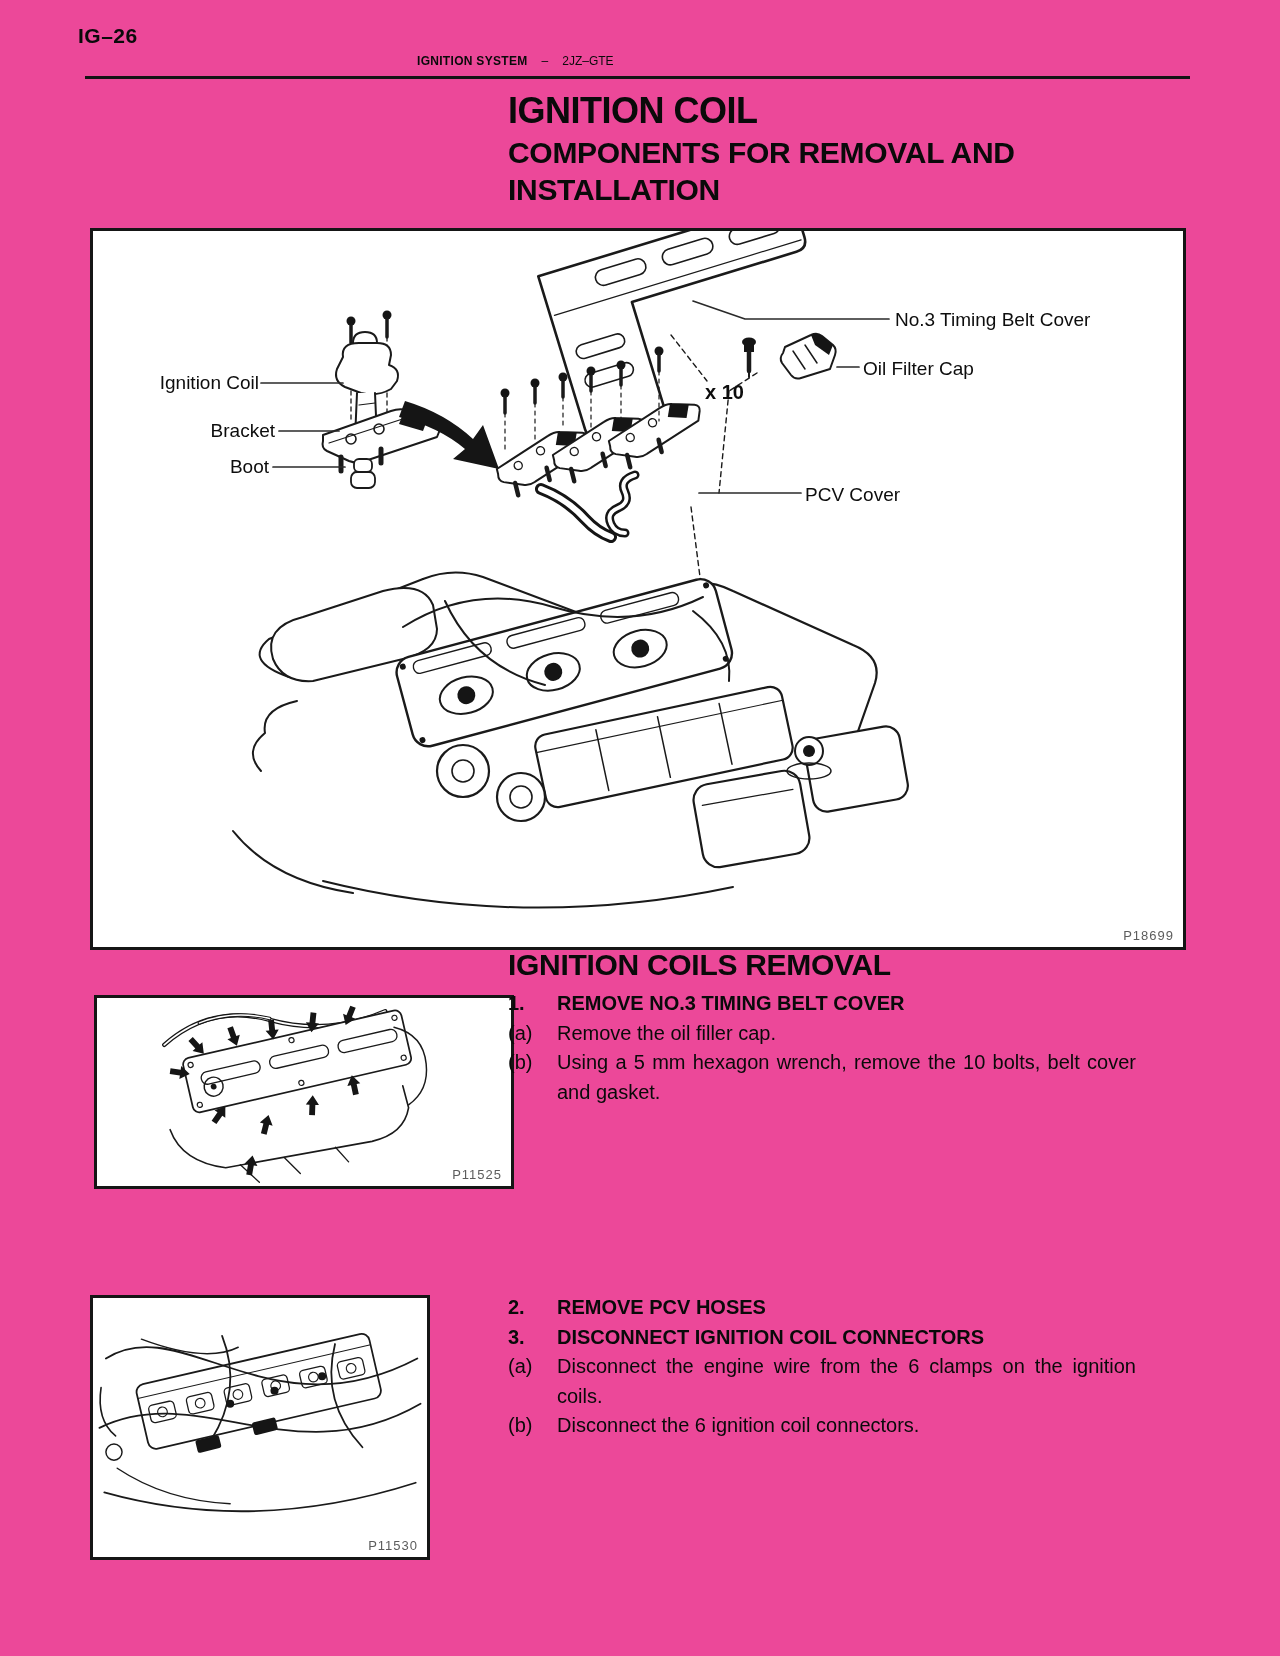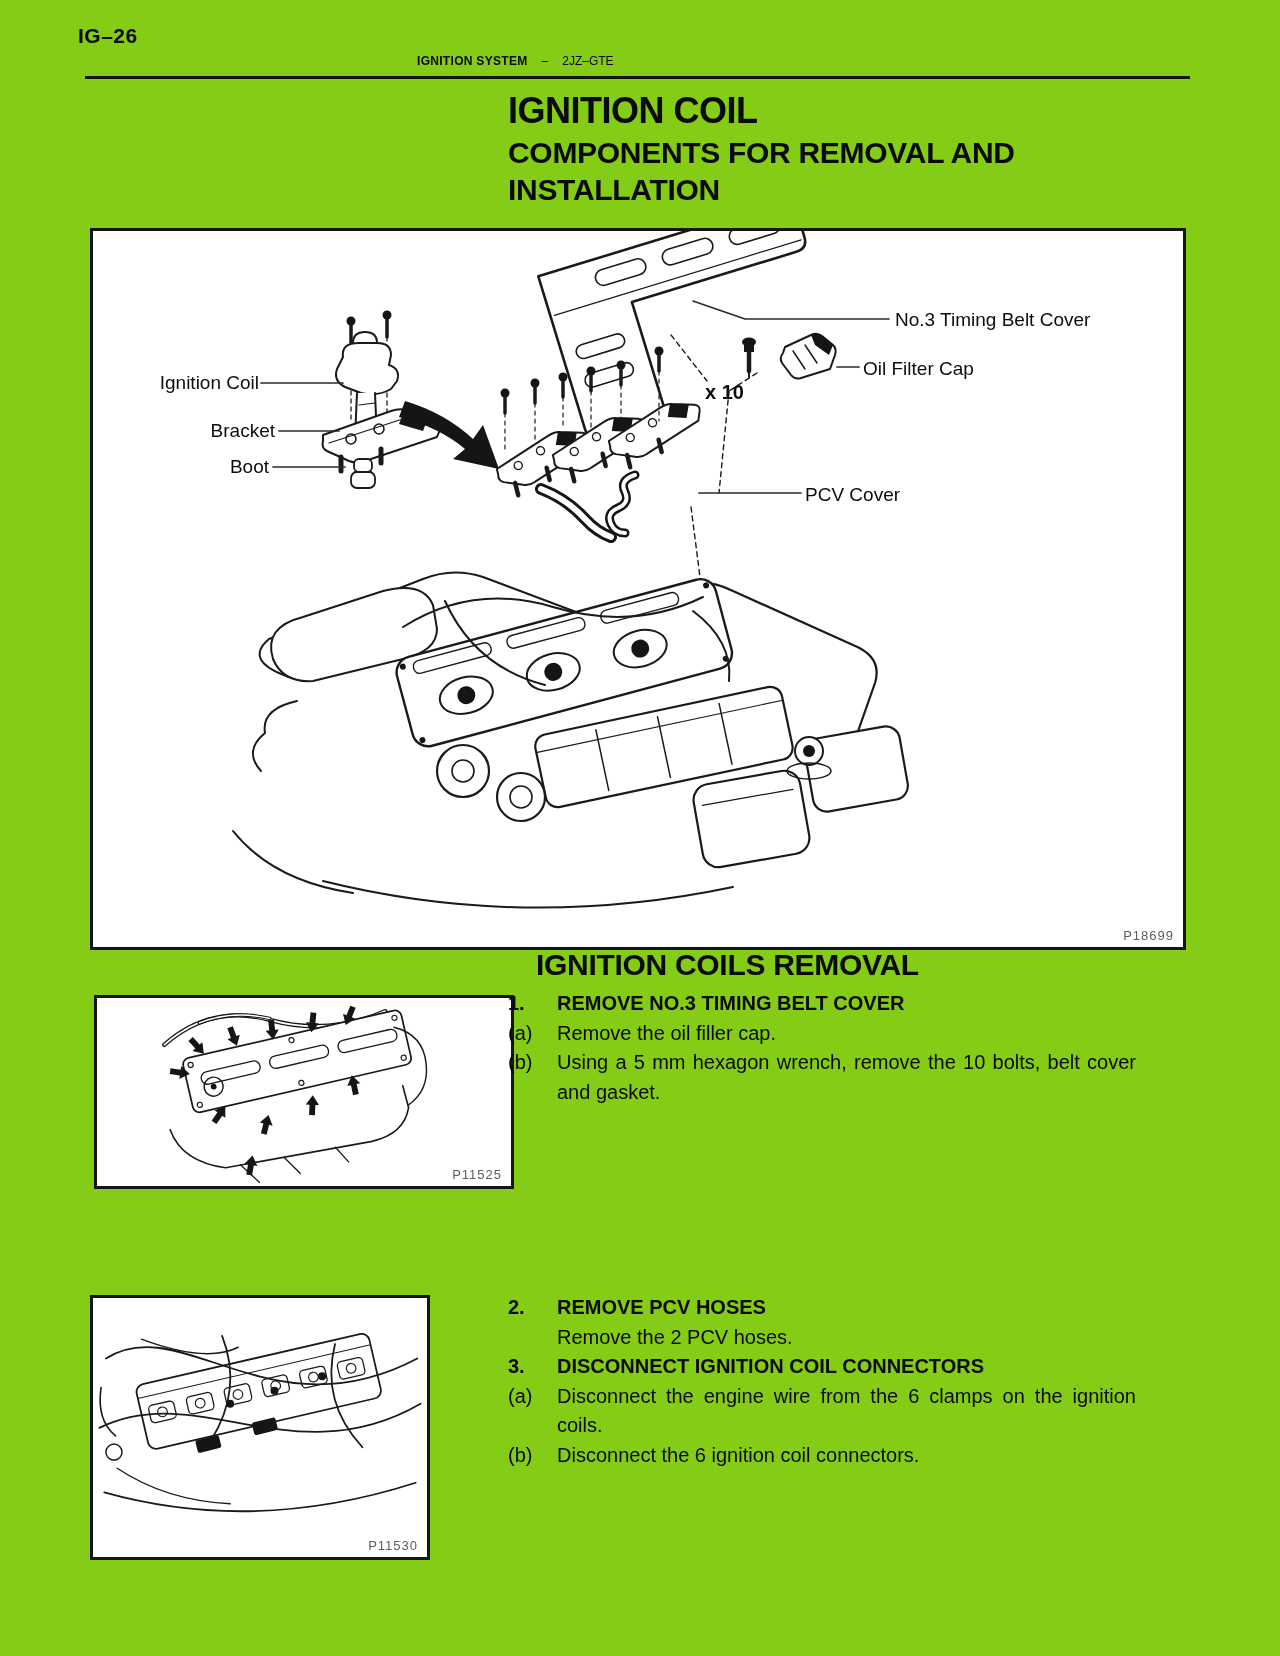--- a/index.html
+++ b/index.html
@@ -1,17 +1,17 @@
 <!DOCTYPE html>
 <html><head>
 <meta charset="utf-8">
 <style>
   html,body{margin:0;padding:0;background:#e8e8e8;}
   #page{
-    position:relative;width:1280px;height:1656px;margin:0 auto;background:#84cc16;
+    position:relative;width:1280px;height:1656px;margin:0 auto;background:#ec4899;
     font-family:"Liberation Sans", sans-serif;color:#0a0a0a;overflow:hidden;
   }
   .abs{position:absolute;}
   
   #page-number{left:78px;top:24px;font-size:21px;font-weight:bold;letter-spacing:.5px;}
   #running-header{left:417px;top:54px;font-size:12px;white-space:nowrap;}
   #running-header .b{font-weight:bold;letter-spacing:.3px;}
   #running-header .sep{padding:0 14px;}
   #header-rule{left:85px;top:76px;width:1105px;height:3px;background:#141414;}
   
@@ -23,21 +23,21 @@
   #main-figure{left:90px;top:228px;width:1096px;height:722px;}
   #figure-cover{left:94px;top:995px;width:420px;height:194px;}
   #figure-coils{left:90px;top:1295px;width:340px;height:265px;}
   .figure-box svg{position:absolute;left:0;top:0;width:100%;height:100%;}
   .fig-label{position:absolute;font-size:19px;color:#0d0d0d;white-space:nowrap;}
   .fig-label.right{text-align:right;}
   .fig-code{position:absolute;right:9px;bottom:4px;font-size:13px;color:#5c5c5c;letter-spacing:1px;}
   #bolt-count-label{font-weight:bold;font-size:20px;}
   
   .text-col{position:absolute;left:508px;width:628px;font-size:20px;line-height:29.5px;}
-  #section-heading{font-size:30px;font-weight:bold;line-height:34px;margin-bottom:7px;letter-spacing:-.3px;margin-left:28px;}
+  #section-heading{font-size:30px;font-weight:bold;line-height:34px;margin-bottom:7px;letter-spacing:-.3px;}
   .note-line{font-weight:bold;padding-left:49px;}
   .step{display:flex;}
   .step .num{flex:0 0 49px;}
   .step .txt{flex:1 1 auto;text-align:justify;}
   .step.bold{font-weight:bold;}
   .step.bold .txt{text-align:left;}
   line,path,rect,ellipse,circle{vector-effect:none;}
 </style>
 </head>
 <body>
@@ -340,24 +340,20 @@
       <span class="num">(b)</span>
       <span class="txt">Using a 5 mm hexagon wrench, remove the 10 bolts, belt cover and gasket.</span>
     </div>
   </div>
 
   <div class="text-col" style="top:1293px;">
     <div class="step bold">
       <span class="num">2.</span>
       <span class="txt">REMOVE PCV HOSES</span>
     </div>
-    <div class="step">
-      <span class="num"></span>
-      <span class="txt">Remove the 2 PCV hoses.</span>
-    </div>
     <div class="step bold">
       <span class="num">3.</span>
       <span class="txt">DISCONNECT IGNITION COIL CONNECTORS</span>
     </div>
     <div class="step">
       <span class="num">(a)</span>
       <span class="txt">Disconnect the engine wire from the 6 clamps on the ignition coils.</span>
     </div>
     <div class="step">
       <span class="num">(b)</span>

